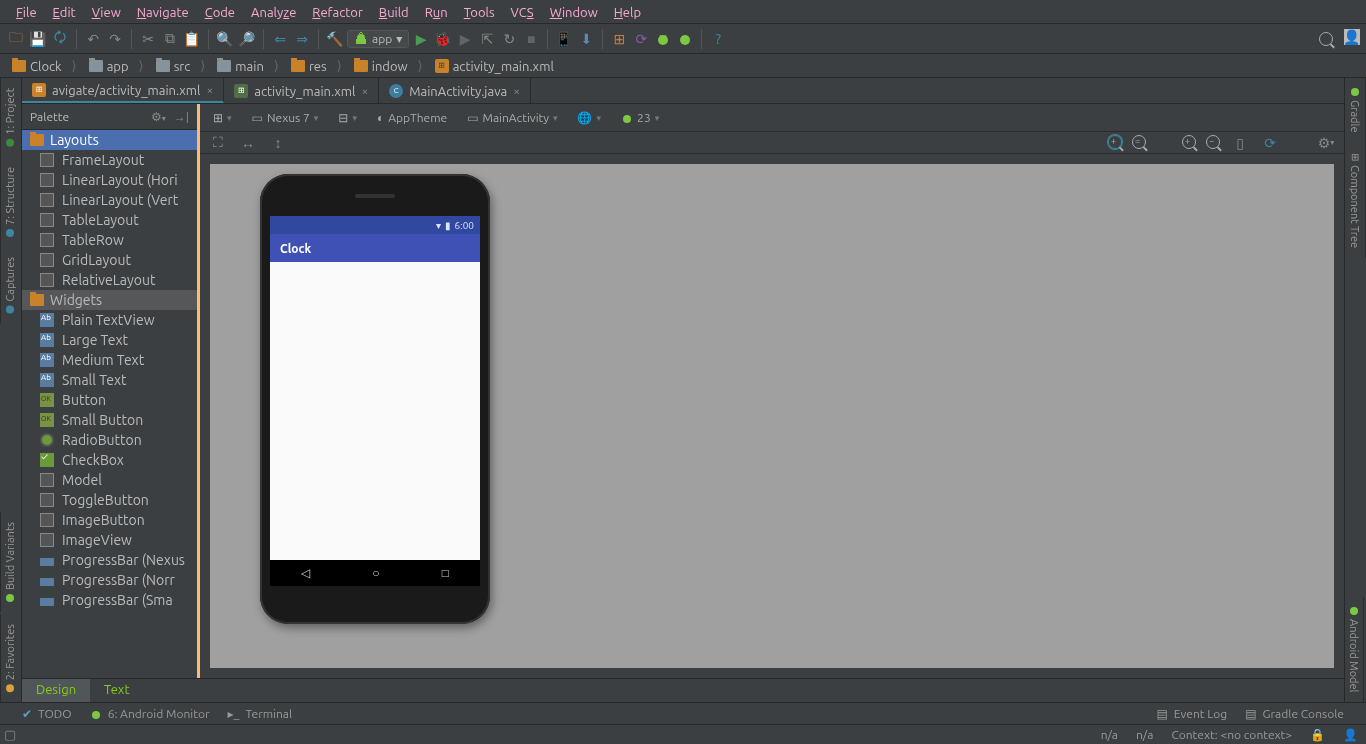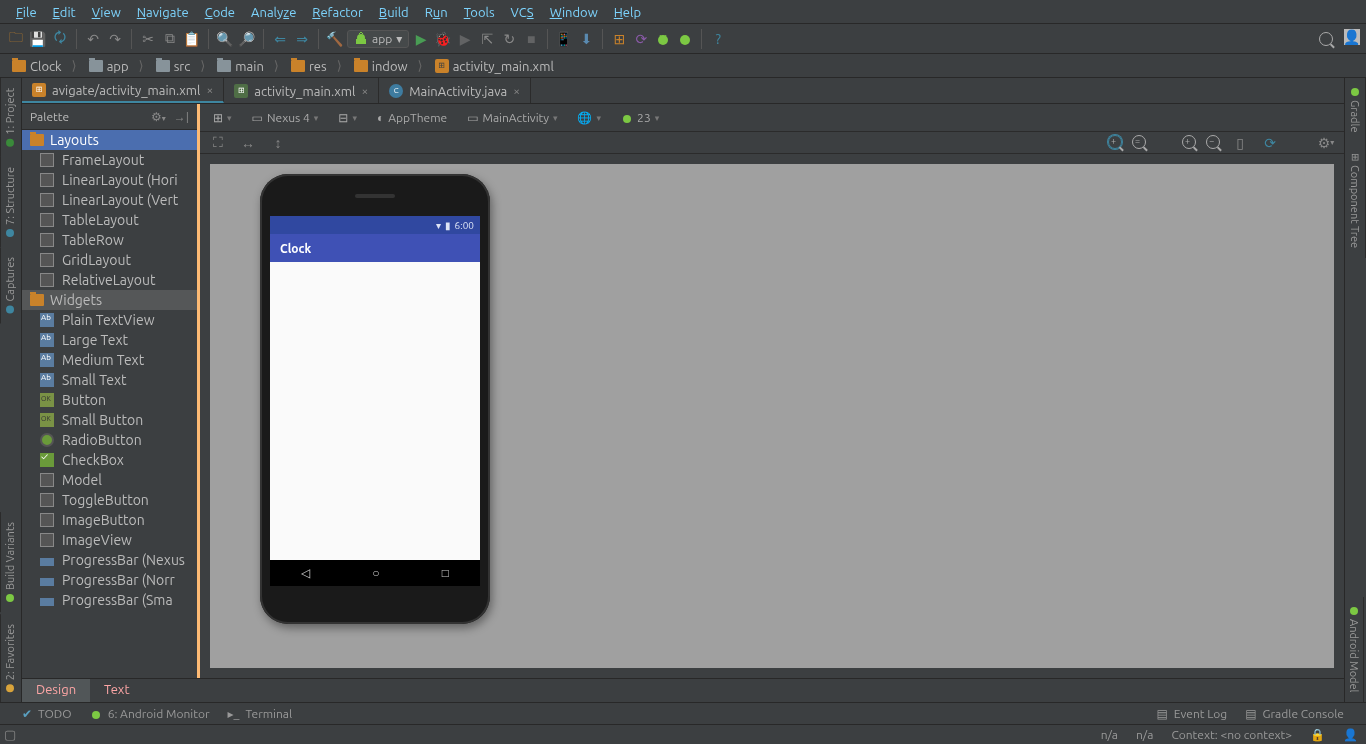--- a/index.html
+++ b/index.html
@@ -1,20 +1,20 @@
 <!DOCTYPE html>
 <html><head>
 <meta charset="utf-8">
 <style>
 * { margin: 0; padding: 0; box-sizing: border-box; font-family: "Segoe UI", "Ubuntu", sans-serif; }
 body { background: #3c3f41; color: #bbbbbb; width: 1366px; height: 744px; overflow: hidden; font-size: 13px; position: relative; }
 
 
 .menubar { height: 24px; background: #3c3f41; display: flex; align-items: center; padding: 0 8px; border-bottom: 1px solid #282828; }
-.menubar .item { padding: 2px 8px; color: #7dd3fc; cursor: default; }
+.menubar .item { padding: 2px 8px; color: #f9a8d4; cursor: default; }
 .menubar .item u { text-decoration: underline; }
 
 
 .toolbar { height: 30px; background: #3c3f41; display: flex; align-items: center; padding: 0 6px; border-bottom: 1px solid #282828; gap: 2px; }
 .toolbar .sep { width: 1px; height: 20px; background: #555; margin: 0 4px; }
 .tb-icon { width: 20px; height: 20px; display: flex; align-items: center; justify-content: center; font-size: 14px; color: #888; }
 .tb-icon.green { color: #499c54; }
 .tb-icon.blue { color: #3e86a0; }
 .tb-icon.play { color: #499c54; }
 .tb-icon.bright-green { color: #7cc843; }
@@ -92,21 +92,21 @@
 .device .speaker { position: absolute; top: 20px; left: 50%; transform: translateX(-50%); width: 40px; height: 4px; background: #333; border-radius: 2px; }
 .device-screen { width: 100%; height: 100%; background: #fafafa; position: relative; }
 .statusbar { height: 18px; background: #3048a0; display: flex; align-items: center; justify-content: flex-end; padding: 0 6px; gap: 4px; color: #dde4f5; font-size: 10px; }
 .appbar { height: 28px; background: #3f51b5; color: #fff; display: flex; align-items: center; padding: 0 10px; font-size: 12px; font-weight: bold; }
 .content { padding: 10px; color: #888; font-size: 10px; }
 .navbar { position: absolute; bottom: 0; left: 0; right: 0; height: 26px; background: #000; display: flex; align-items: center; justify-content: space-around; }
 .navbar .nav-btn { color: #ccc; font-size: 12px; }
 
 
 .designer-tabs { height: 24px; background: #3c3f41; display: flex; border-top: 1px solid #282828; }
-.designer-tabs .dtab { padding: 3px 14px; color: #fca5a5; font-size: 13px; }
+.designer-tabs .dtab { padding: 3px 14px; color: #84cc16; font-size: 13px; }
 .designer-tabs .dtab.active { background: #515658; }
 
 
 .bottom-bar { position: absolute; left: 0; right: 0; bottom: 20px; height: 22px; background: #3c3f41; border-top: 1px solid #282828; display: flex; align-items: center; padding: 0 22px; gap: 18px; font-size: 12px; color: #999; }
 .bottom-bar .right { margin-left: auto; display: flex; gap: 18px; }
 .tw-item { display: flex; align-items: center; gap: 6px; }
 
 
 .statusline { position: absolute; left: 0; right: 0; bottom: 0; height: 20px; background: #3c3f41; border-top: 1px solid #282828; display: flex; align-items: center; justify-content: flex-end; padding: 0 8px; gap: 18px; font-size: 12px; color: #999; }
 
@@ -391,21 +391,21 @@
           <div class="palette-item">
             <span class="comp-ico bar"></span>
             <span>ProgressBar (Sma</span>
           </div>
         </div>
     </div>
 
     <div class="design">
       <div class="design-toolbar">
         <span class="dt-item dt-drop">⊞</span>
-        <span class="dt-item dt-drop">▭ <span>Nexus 4</span></span>
+        <span class="dt-item dt-drop">▭ <span>Nexus 7</span></span>
         <span class="dt-item dt-drop">⊟</span>
         <span class="dt-item">◐ <span>AppTheme</span></span>
         <span class="dt-item dt-drop">▭ <span>MainActivity</span></span>
         <span class="dt-item dt-drop">🌐</span>
         <span class="dt-item dt-drop">
             <svg width="12" height="12">
               <circle cx="6" cy="7" r="4" fill="#7cc843"></circle>
             </svg> 
             <span>23</span>
           </span>

